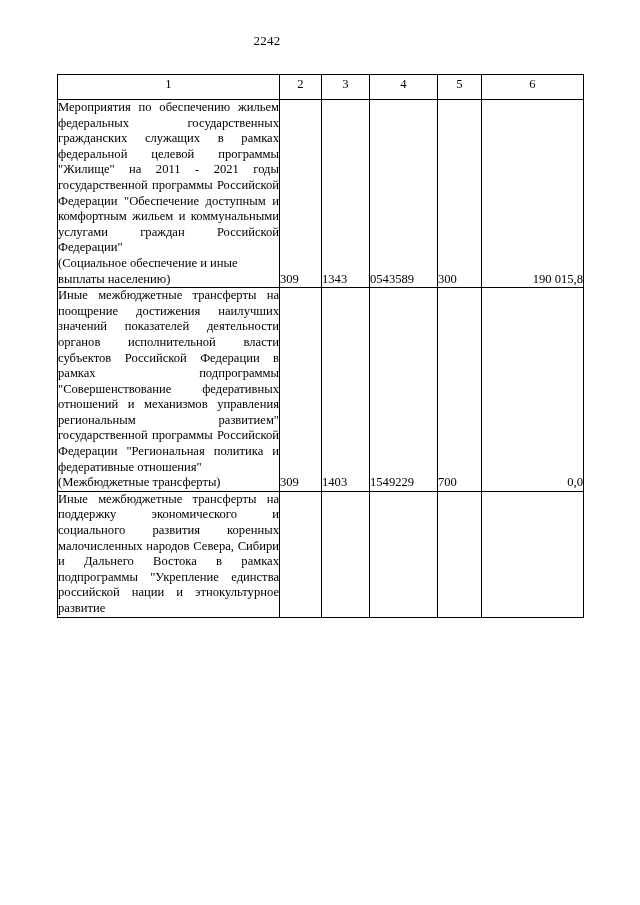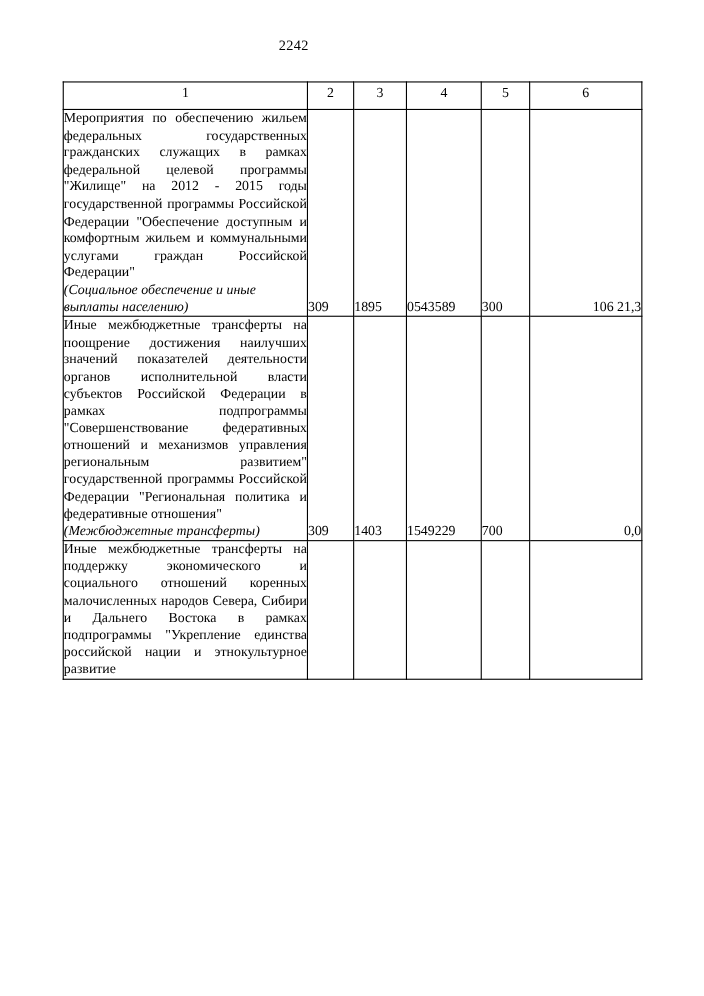--- a/index.html
+++ b/index.html
@@ -74,21 +74,20 @@
     text-align: right;
   }
   tr.data-row td {
     vertical-align: bottom;
   }
   tr.data-row td.desc {
     vertical-align: top;
   }
   .last-line {
     text-align: left;
-    font-style: italic;
   }
 </style>
 </head>
 <body>
 
 <div class="page">
 
   <div class="page-number">2242</div>
 
   <div class="table-wrap">
@@ -106,45 +105,45 @@
           <td>1</td>
           <td>2</td>
           <td>3</td>
           <td>4</td>
           <td>5</td>
           <td>6</td>
         </tr>
 
         <tr class="data-row">
           <td class="desc">
-            <p>Мероприятия по обеспечению жильем федеральных государственных гражданских служащих в рамках федеральной целевой программы "Жилище" на 2012 - 2015 годы государственной программы Российской Федерации "Обеспечение доступным и комфортным жильем и коммунальными услугами граждан Российской Федерации"</p>
+            <p>Мероприятия по обеспечению жильем федеральных государственных гражданских служащих в рамках федеральной целевой программы "Жилище" на 2011 - 2021 годы государственной программы Российской Федерации "Обеспечение доступным и комфортным жильем и коммунальными услугами граждан Российской Федерации"</p>
             <p class="last-line">(Социальное обеспечение и иные выплаты населению)</p>
           </td>
           <td class="num">309</td>
-          <td class="num">1895</td>
+          <td class="num">1343</td>
           <td class="num">0543589</td>
           <td class="num">300</td>
-          <td class="num-right">106 21,3</td>
+          <td class="num-right">190 015,8</td>
         </tr>
 
         <tr class="data-row">
           <td class="desc">
             <p>Иные межбюджетные трансферты на поощрение достижения наилучших значений показателей деятельности органов исполнительной власти субъектов Российской Федерации в рамках подпрограммы "Совершенствование федеративных отношений и механизмов управления региональным развитием" государственной программы Российской Федерации "Региональная политика и федеративные отношения"</p>
             <p class="last-line">(Межбюджетные трансферты)</p>
           </td>
           <td class="num">309</td>
           <td class="num">1403</td>
           <td class="num">1549229</td>
           <td class="num">700</td>
           <td class="num-right">0,0</td>
         </tr>
 
         <tr class="data-row">
           <td class="desc">
-            <p>Иные межбюджетные трансферты на поддержку экономического и социального отношений коренных малочисленных народов Севера, Сибири и Дальнего Востока в рамках подпрограммы "Укрепление единства российской нации и этнокультурное развитие</p>
+            <p>Иные межбюджетные трансферты на поддержку экономического и социального развития коренных малочисленных народов Севера, Сибири и Дальнего Востока в рамках подпрограммы "Укрепление единства российской нации и этнокультурное развитие</p>
           </td>
           <td class="num"></td>
           <td class="num"></td>
           <td class="num"></td>
           <td class="num"></td>
           <td class="num-right"></td>
         </tr>
       </tbody>
     </table>
   </div>

